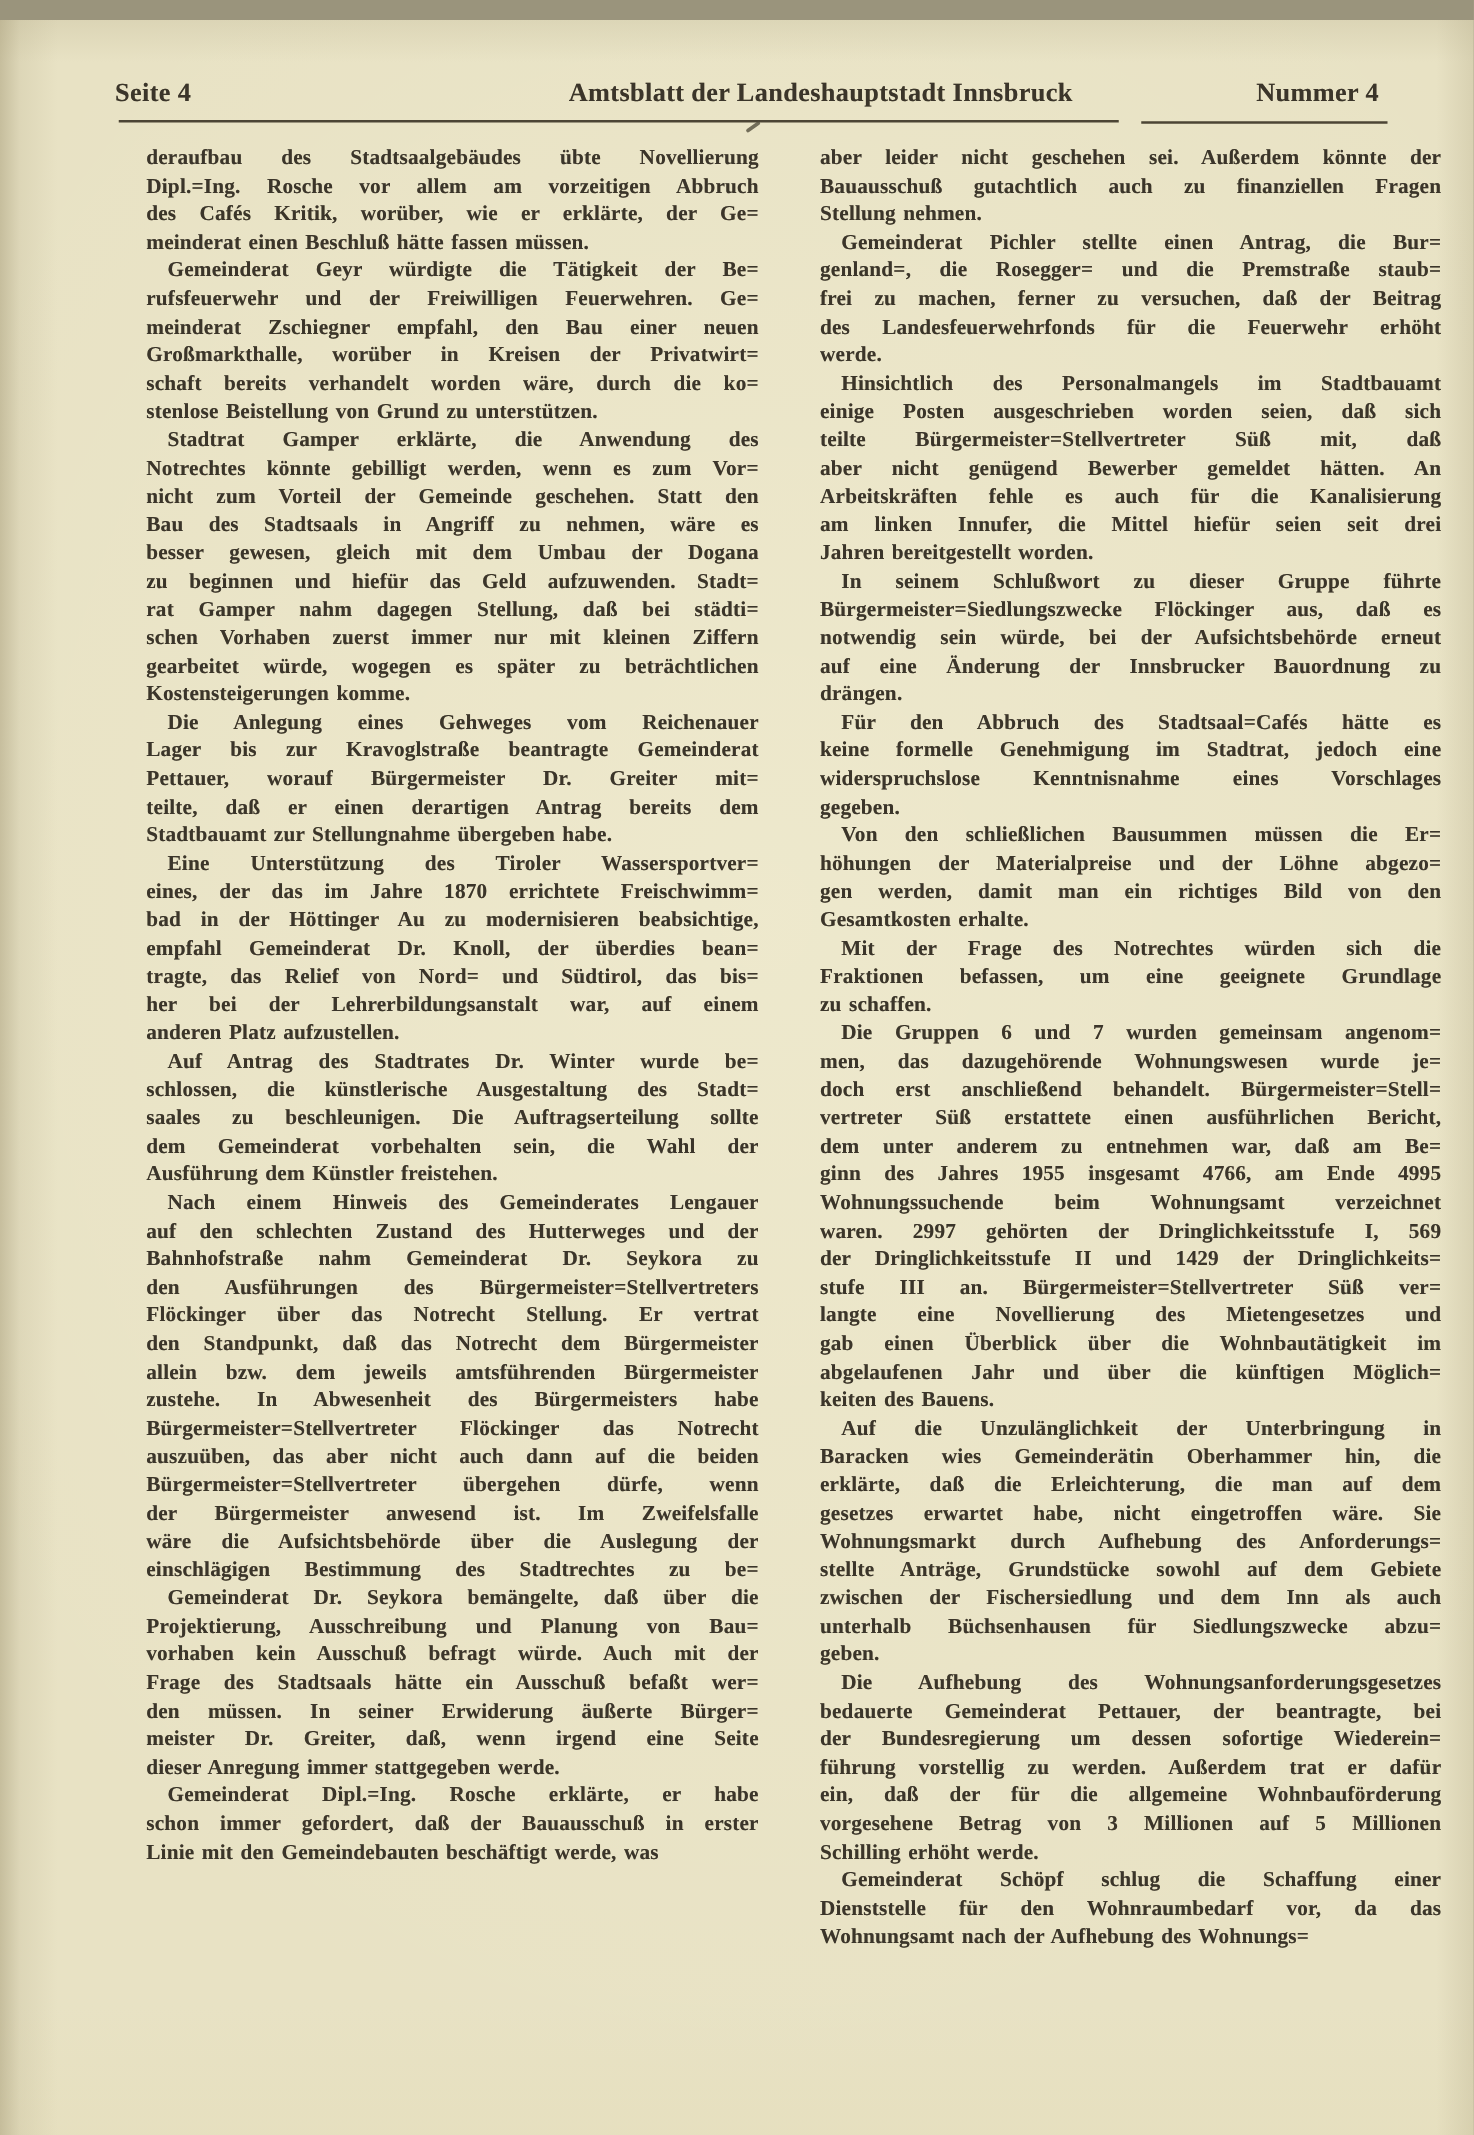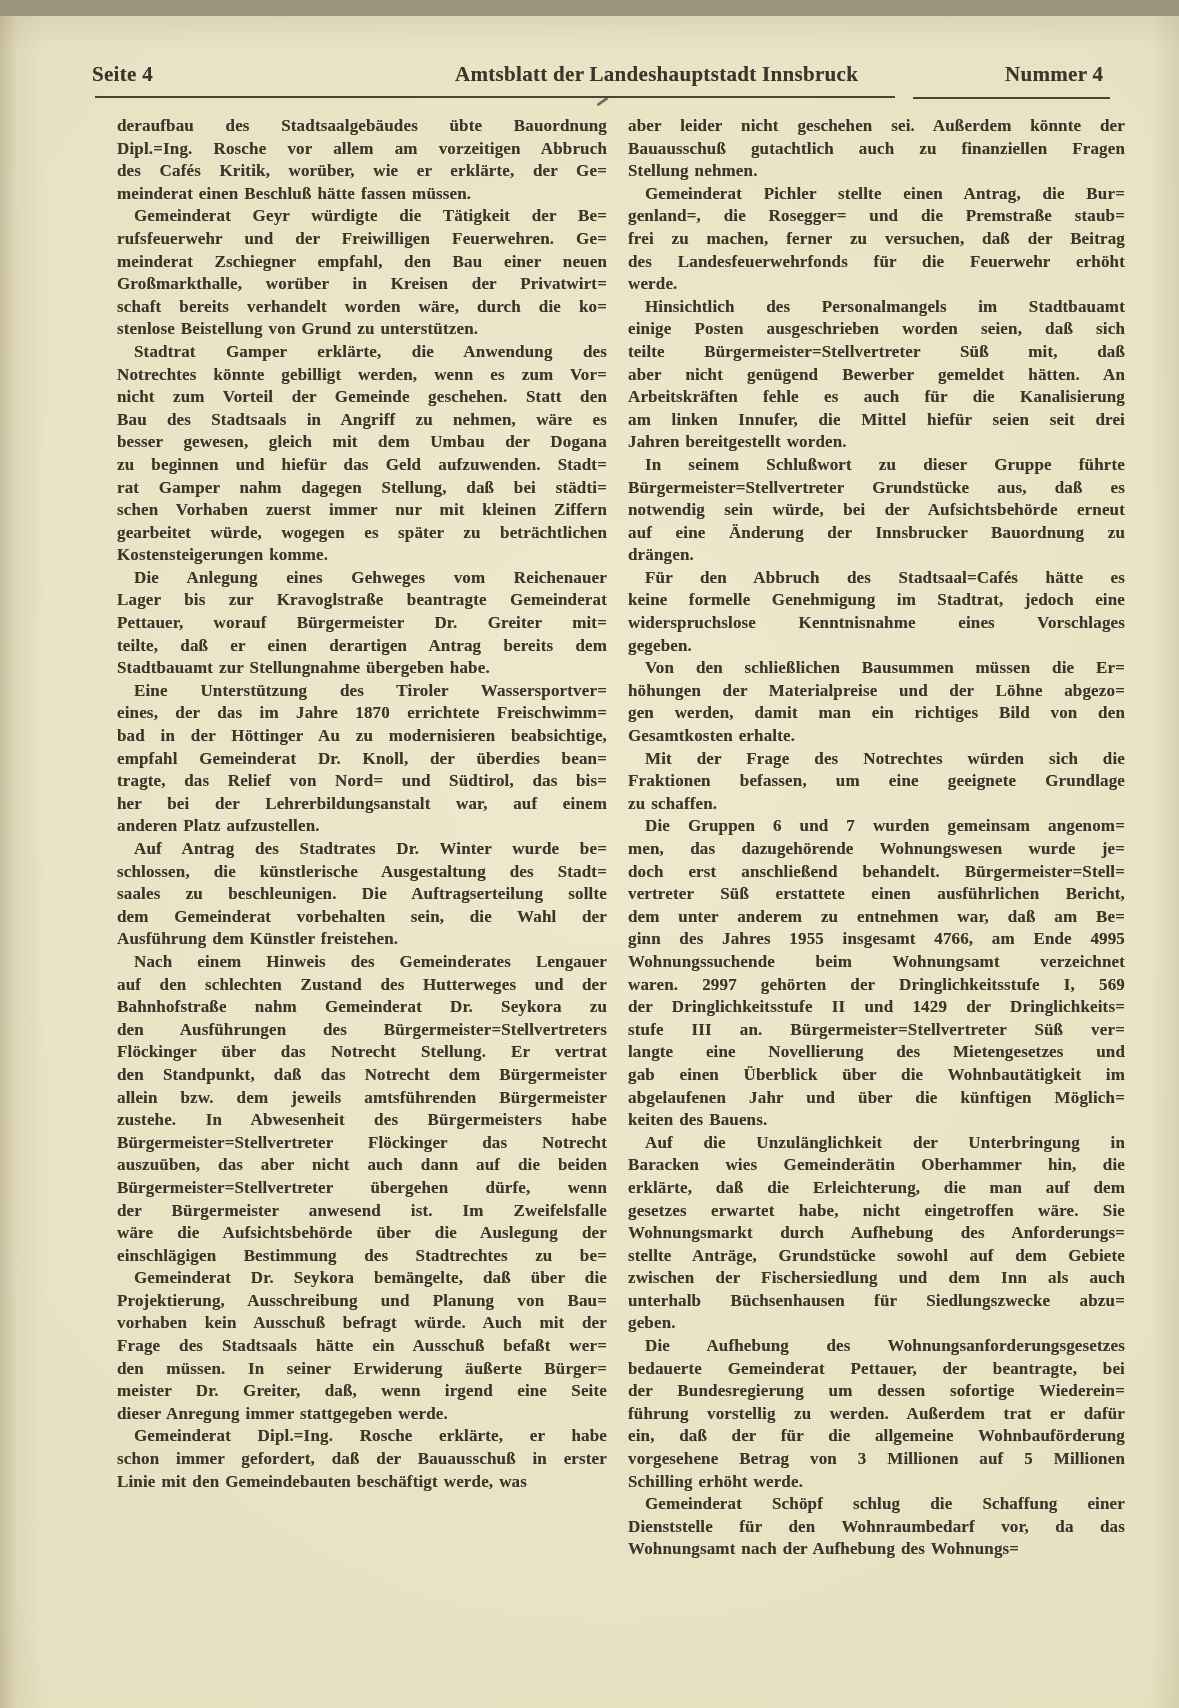--- a/index.html
+++ b/index.html
@@ -27,41 +27,41 @@
   .hdr-right{left:1005px;}
   .rule{position:absolute;height:2px;background:#4c4535;}
   .rule-left{top:80px;left:95px;width:800px;}
   .rule-right{top:81px;left:913px;width:197px;}
   .ink-mark{position:absolute;top:84px;left:596px;width:13px;height:3px;background:#55503f;
             transform:rotate(-35deg);border-radius:2px;opacity:.8;}
   
   .col{position:absolute;top:99px;font-size:17px;line-height:22.6px;
        text-shadow:0 0 .5px rgba(55,45,25,.4);word-spacing:1.5px;letter-spacing:.15px;}
   .col-left{left:117px;width:490px;}
-  .col-right{left:628px;width:497px;}
+  .col-right{left:656px;width:497px;}
   .para{margin:0;padding:0;}
   .line{height:22.6px;overflow:hidden;text-align:justify;text-align-last:justify;}
   .line.indent{padding-left:17px;}
   .line.last{text-align:left;text-align-last:left;}
 </style>
 </head>
 <body>
 
 <div class="page">
   <span class="hdr-item hdr-left">Seite 4</span>
   <span class="hdr-item hdr-center">Amtsblatt der Landeshauptstadt Innsbruck</span>
   <span class="hdr-item hdr-right">Nummer 4</span>
 
   <div class="rule rule-left"></div>
   <div class="rule rule-right"></div>
   <div class="ink-mark"></div>
 
   <div class="col col-left" id="col-left">
       <div class="para">
-        <div class="line">deraufbau des Stadtsaalgebäudes übte Bauordnung</div>
+        <div class="line">deraufbau des Stadtsaalgebäudes übte Novellierung</div>
         <div class="line">Dipl.=Ing. Rosche vor allem am vorzeitigen Abbruch</div>
         <div class="line">des Cafés Kritik, worüber, wie er erklärte, der Ge=</div>
         <div class="line last">meinderat einen Beschluß hätte fassen müssen.</div>
       </div>
       <div class="para">
         <div class="line indent">Gemeinderat Geyr würdigte die Tätigkeit der Be=</div>
         <div class="line">rufsfeuerwehr und der Freiwilligen Feuerwehren. Ge=</div>
         <div class="line">meinderat Zschiegner empfahl, den Bau einer neuen</div>
         <div class="line">Großmarkthalle, worüber in Kreisen der Privatwirt=</div>
         <div class="line">schaft bereits verhandelt worden wäre, durch die ko=</div>
@@ -150,21 +150,21 @@
         <div class="line indent">Hinsichtlich des Personalmangels im Stadtbauamt</div>
         <div class="line">einige Posten ausgeschrieben worden seien, daß sich</div>
         <div class="line">teilte Bürgermeister=Stellvertreter Süß mit, daß</div>
         <div class="line">aber nicht genügend Bewerber gemeldet hätten. An</div>
         <div class="line">Arbeitskräften fehle es auch für die Kanalisierung</div>
         <div class="line">am linken Innufer, die Mittel hiefür seien seit drei</div>
         <div class="line last">Jahren bereitgestellt worden.</div>
       </div>
       <div class="para">
         <div class="line indent">In seinem Schlußwort zu dieser Gruppe führte</div>
-        <div class="line">Bürgermeister=Stellvertreter Grundstücke aus, daß es</div>
+        <div class="line">Bürgermeister=Siedlungszwecke Flöckinger aus, daß es</div>
         <div class="line">notwendig sein würde, bei der Aufsichtsbehörde erneut</div>
         <div class="line">auf eine Änderung der Innsbrucker Bauordnung zu</div>
         <div class="line last">drängen.</div>
       </div>
       <div class="para">
         <div class="line indent">Für den Abbruch des Stadtsaal=Cafés hätte es</div>
         <div class="line">keine formelle Genehmigung im Stadtrat, jedoch eine</div>
         <div class="line">widerspruchslose Kenntnisnahme eines Vorschlages</div>
         <div class="line last">gegeben.</div>
       </div>

